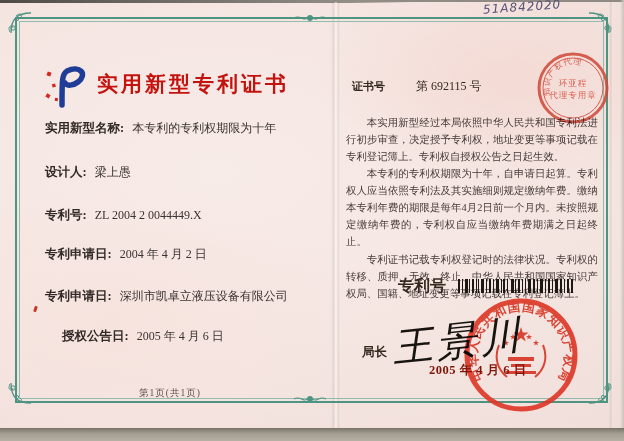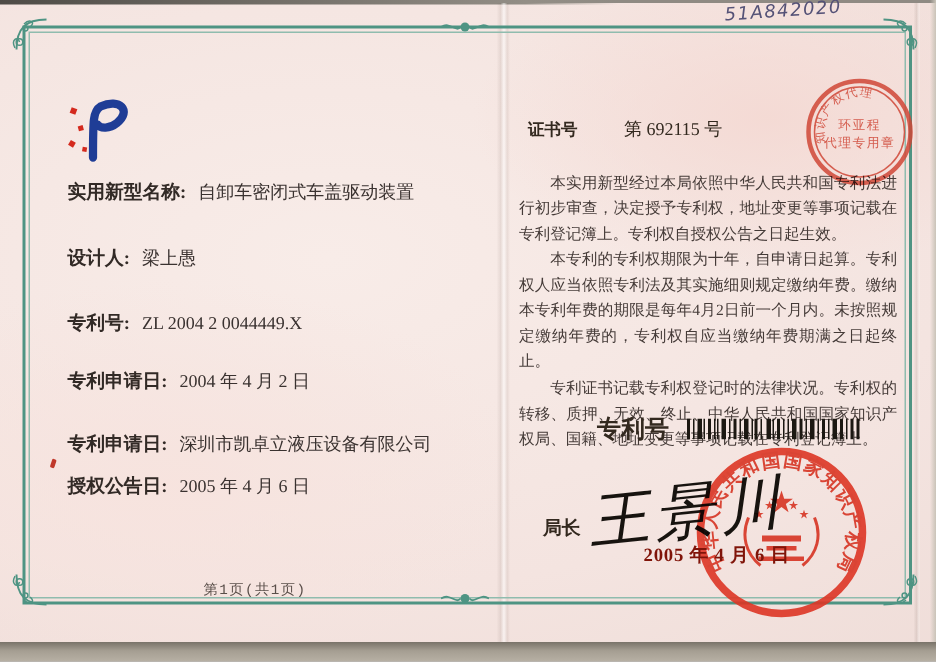--- a/index.html
+++ b/index.html
@@ -24,23 +24,23 @@
     border:2px solid #4e9483;z-index:2;}
   .border-inner{position:absolute;inset:2px;border:1px solid #8fbcae;}
   .corner{position:absolute;width:24px;height:24px;z-index:3;}
   .medallion{position:absolute;width:32px;height:14px;z-index:3;}
   .content{position:absolute;inset:0;z-index:4;}
   .logo{position:absolute;left:44px;top:64px;}
   .title{position:absolute;left:97px;top:70px;font-size:21px;font-weight:bold;
     color:#c4120e;letter-spacing:3px;white-space:nowrap;}
   .field{position:absolute;left:45px;white-space:nowrap;font-size:12px;color:#3a3230;}
   .field b{font-weight:bold;color:#322a26;font-size:12.5px;margin-right:8px;text-align:right;}
-  .f0{top:120px;} .f1{top:164px;} .f2{top:207px;} .f3{top:246px;} .f4{top:288px;} .f5{top:316px;}
+  .f0{top:120px;} .f1{top:164px;} .f2{top:207px;} .f3{top:246px;} .f4{top:288px;} .f5{top:328px;margin-left:17px;}
   .page-footer{position:absolute;left:60px;top:387px;width:220px;text-align:center;
-    font-size:9.5px;color:#5a4f4a;letter-spacing:1px;font-family:Liberation Mono, monospace;}
+    font-size:9.5px;color:#5a4f4a;letter-spacing:1px;}
   .handnote{position:absolute;left:483px;top:0px;font-size:12px;font-style:italic;
     color:#555277;transform:rotate(-4deg);font-family:"DejaVu Sans",sans-serif;letter-spacing:1px;}
   .certno{position:absolute;left:352px;top:78px;font-size:12px;color:#33291f;white-space:nowrap;}
   .certno b{font-weight:bold;font-size:11px;}
   .certno .val{margin-left:28px;}
   .body-text{position:absolute;left:346px;top:114px;width:252px;font-size:10.4px;
     line-height:1.64;text-align:justify;color:#453b38;}
   .body-text p{margin:0;text-indent:2em;}
   .patent-no-row{position:absolute;left:398px;top:276px;white-space:nowrap;}
   .patent-no-row b{font-size:16px;font-weight:bold;color:#33291f;}
@@ -106,23 +106,24 @@
 
   <div class="content">
 
     <svg class="logo" width="50" height="44" viewBox="0 0 50 44">
       <path d="M18,41 C18,16 18,10 23,7 C36,1 44,10 34,18 C29,22 23,22 21,19" fill="none" stroke="#1f3d96" stroke-width="5.5" stroke-linecap="round"></path>
       <rect x="3" y="8" width="4" height="4" fill="#d42a1e" transform="rotate(20 5 10)"></rect>
       <rect x="8" y="20" width="3.4" height="3.4" fill="#d42a1e" transform="rotate(-15 9 21)"></rect>
       <rect x="2" y="30" width="3.8" height="3.8" fill="#d42a1e" transform="rotate(30 4 32)"></rect>
       <rect x="11" y="34" width="3" height="3" fill="#d42a1e" transform="rotate(10 12 35)"></rect>
     </svg>
+    <div class="title">实用新型专利证书</div>
 
     <div class="field f0">
-      <b>实用新型名称:</b><span>自卸车密闭式车盖驱动装置</span>
+      <b>实用新型名称:</b><span>本专利的专利权期限为十年</span>
     </div>
     <div class="field f1">
       <b>设计人:</b><span>梁上愚</span>
     </div>
     <div class="field f2">
       <b>专利号:</b><span>ZL 2004 2 0044449.X</span>
     </div>
     <div class="field f3">
       <b>专利申请日:</b><span>2004 年 4 月 2 日</span>
     </div>

